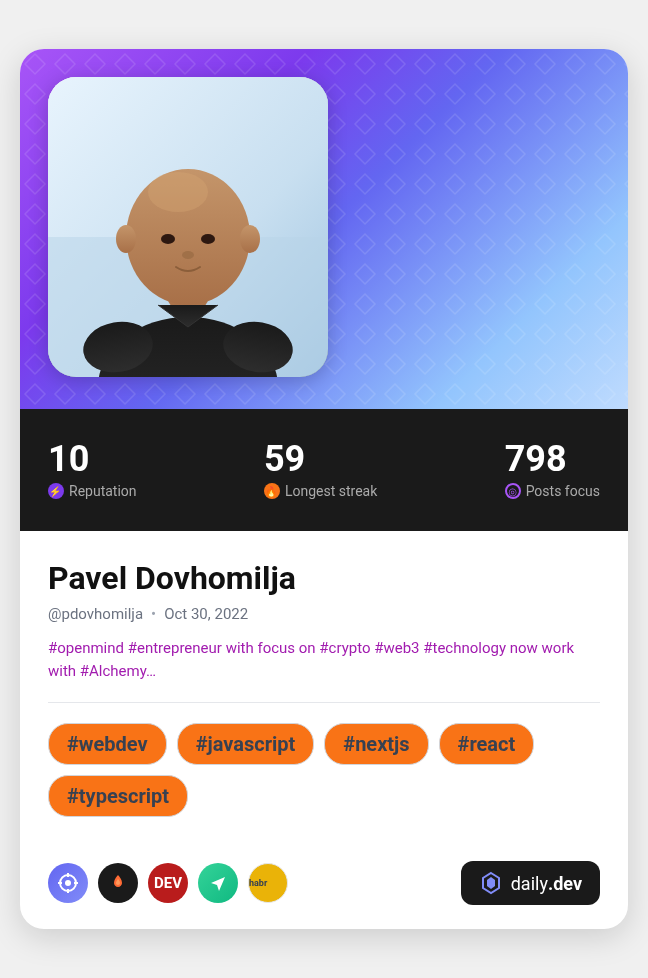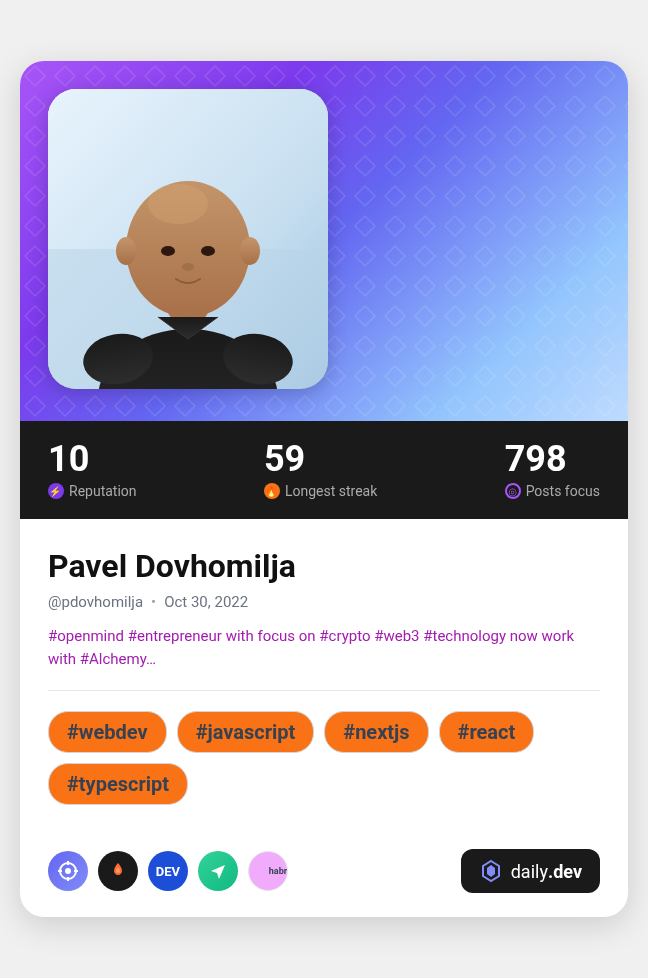--- a/index.html
+++ b/index.html
@@ -71,21 +71,21 @@
 
     
     .avatar-svg {
       width: 100%;
       height: 100%;
     }
 
     
     .stats-bar {
       background: #1a1a1a;
-      padding: 20px 28px;
+      padding: 32px 28px;
       display: flex;
       justify-content: space-between;
       align-items: flex-start;
       gap: 12px;
     }
 
     .stat-item {
       display: flex;
       flex-direction: column;
       gap: 6px;
@@ -209,23 +209,23 @@
       border-radius: 50%;
       display: flex;
       align-items: center;
       justify-content: center;
       font-size: 13px;
       font-weight: 700;
       flex-shrink: 0;
     }
 
     .icon-dev {
-      background: #1d4ed8;
+      background: #b91c1c;
       color: #fff;
-      font-size: 13px;
+      font-size: 15px;
     }
 
     .daily-badge {
       background: #1a1a1a;
       border-radius: 12px;
       padding: 10px 18px;
       display: flex;
       align-items: center;
       gap: 8px;
     }
@@ -269,25 +269,25 @@
       background: linear-gradient(135deg, #34d399, #10b981);
       display: flex;
       align-items: center;
       justify-content: center;
     }
 
     .habr-icon {
       width: 40px;
       height: 40px;
       border-radius: 50%;
-      background: #f0abfc;
+      background: #eab308;
       border: 1.5px solid #e5e7eb;
       display: flex;
       align-items: center;
-      justify-content: flex-end;
+      justify-content: flex-start;
       font-size: 10px;
       font-weight: 700;
       color: #374151;
     }
   </style>
 </head>
 <body>
 
 <div class="card">
 

